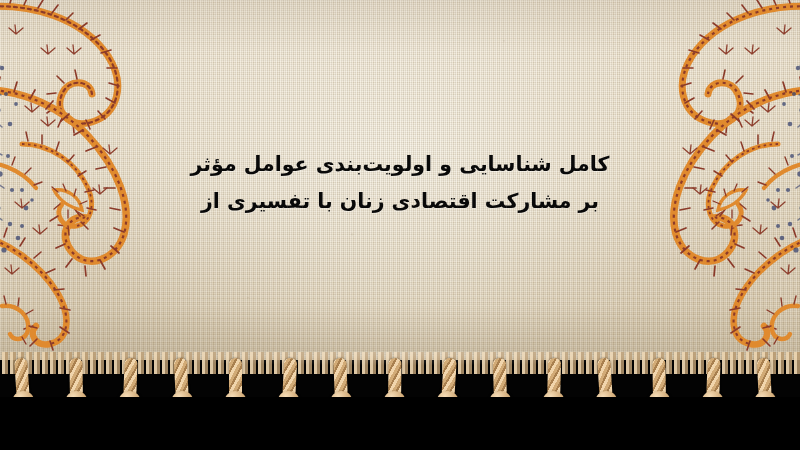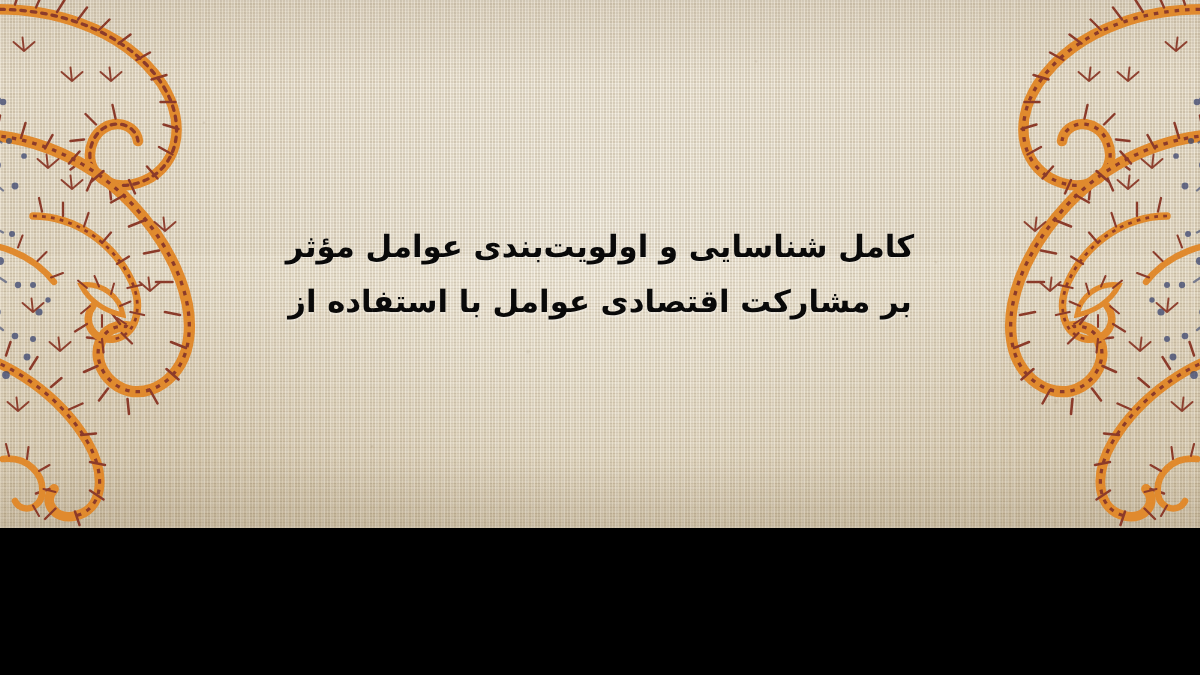--- a/index.html
+++ b/index.html
@@ -1,21 +1,21 @@
 <!DOCTYPE html>
 <html lang="fa" dir="rtl"><head>
 <meta charset="utf-8">
 <title>Pateh Title Slide</title>
 <style>
   html,body{margin:0;padding:0;background:#000;}
   *{box-sizing:border-box;}
 
   #stage{
     position:relative;
-    width:800px;height:352px;
+    width:800px;height:397px;
     overflow:hidden;
     background:#f97316;
     font-family:"DejaVu Sans","Liberation Sans",sans-serif;
   }
 
   
   .cloth{
     position:absolute;left:0;top:0;width:800px;height:372px;
     background-color:#e9dfca;
     background-image:
@@ -347,21 +347,21 @@
           <path d="M24 40 l-7 -6 M24 40 l-1 -9 M24 40 l7 -6"></path>
           <path d="M108 200 l-7 -6 M108 200 l-1 -9 M108 200 l7 -6"></path>
           <path d="M118 160 l-7 -6 M118 160 l-1 -9 M118 160 l7 -6"></path>
         </g>
       </g>
     </svg>
   </div>
 
   <div class="title-block">
     <span class="line">کامل شناسایی و اولویت‌بندی عوامل مؤثر</span>
-    <span class="line">بر مشارکت اقتصادی عوامل با استفاده از</span>
+    <span class="line">بر مشارکت اقتصادی زنان با تفسیری از</span>
   </div>
 
   <div class="fringe-band"></div>
   <div class="selvedge"></div>
   <div class="selvedge-mask"></div>
   <div id="tassels">
       <div class="tassel" style="left: 6px; transform: rotate(-3.5deg);">
         <div class="cord"></div>
         <div class="knot"></div>
         <div class="brush"></div>

